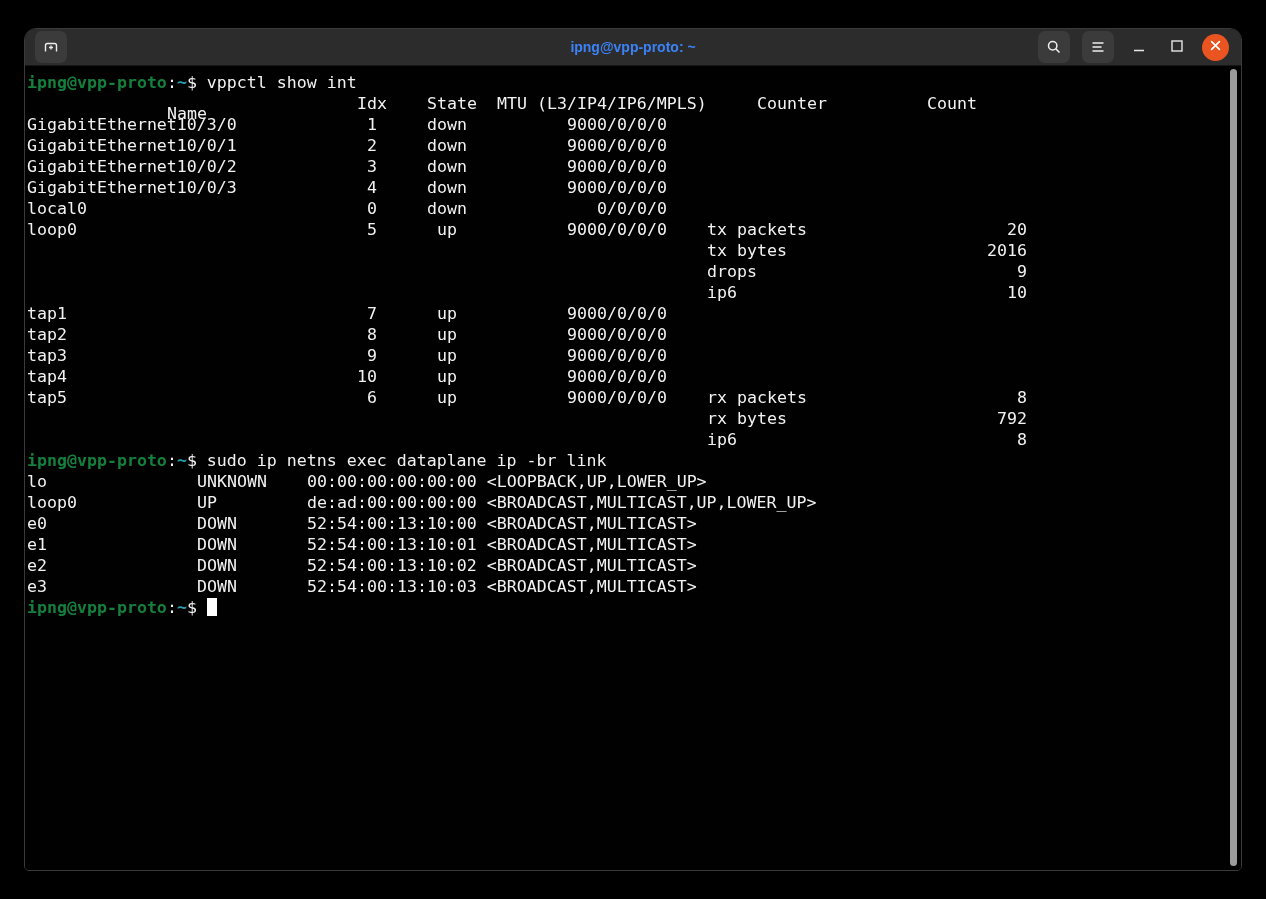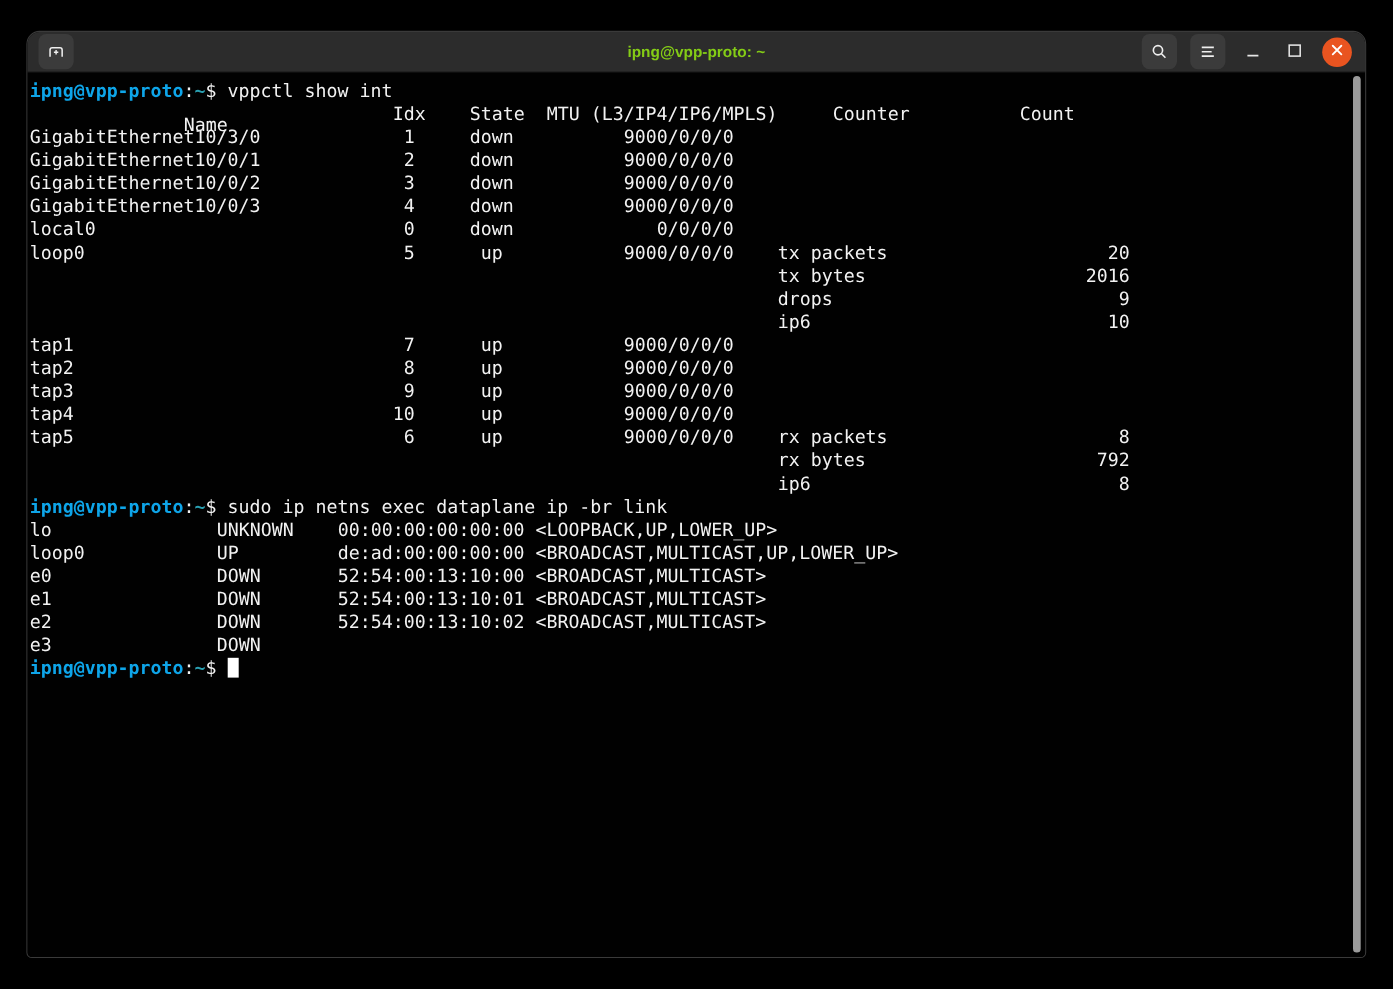--- a/index.html
+++ b/index.html
@@ -10,21 +10,21 @@
           overflow:hidden;display:flex;flex-direction:column;box-sizing:border-box;}
   
   .titlebar{position:relative;height:36px;flex:0 0 36px;background:#2c2c2c;
             border-bottom:1px solid #161616;}
   .tb-btn{position:absolute;display:flex;align-items:center;justify-content:center;
           width:32px;height:32px;top:2px;border:none;border-radius:7px;background:#3b3b3b;
           padding:0;cursor:pointer;}
   .tb-btn svg{display:block;}
   .newtab-btn{left:10px;}
   .title{position:absolute;inset:0;display:flex;align-items:center;justify-content:center;
-         color:#84cc16;font-size:14px;font-weight:bold;pointer-events:none;}
+         color:#3b82f6;font-size:14px;font-weight:bold;pointer-events:none;}
   .controls{position:absolute;right:12px;top:2px;height:32px;display:flex;align-items:center;gap:12px;}
   .ctl-plain{width:26px;height:32px;background:transparent;border:none;display:flex;
              align-items:center;justify-content:center;padding:0;cursor:pointer;}
   .close-btn{width:27px;height:27px;border:none;border-radius:50%;background:#e95420;
              display:flex;align-items:center;justify-content:center;padding:0;cursor:pointer;}
   
   .terminal{position:relative;flex:1;background:#010101;overflow:hidden;
             font-family:"DejaVu Sans Mono", monospace;font-size:16.6px;line-height:21px;
             color:#f2f2f2;padding:6px 0 0 2px;}
   .tl{position:relative;height:21px;white-space:pre;}
@@ -32,21 +32,21 @@
   
   .h-name{left:140px;margin-top:10px;} .h-idx{left:330px;} .h-state{left:400px;} .h-mtu{left:470px;}
   .h-counter{left:730px;} .h-count{left:900px;text-align:center;}
   .c-name{left:0;} .c-idx{left:260px;width:90px;text-align:right;}
   .c-state{left:400px;width:40px;text-align:center;}
   .c-mtu{left:500px;width:140px;text-align:right;}
   .c-counter{left:680px;} .c-count{left:850px;width:150px;text-align:right;}
   
   .l-name{left:0;} .l-state{left:170px;} .l-detail{left:280px;}
   
-  .p-user{color:#0ea5e9;font-weight:bold;}
+  .p-user{color:#15803d;font-weight:bold;}
   .p-colon{color:#f2f2f2;}
   .p-cwd{color:#2aa1b3;font-weight:bold;}
   .p-dollar{color:#f2f2f2;}
   .cursor{display:inline-block;width:10px;height:18px;background:#ffffff;vertical-align:-3px;}
   
   .scroll-thumb{position:absolute;right:4px;top:3px;bottom:4px;width:7px;border-radius:4px;
                 background:#9b9b9b;}
 </style>
 </head>
 <body>
@@ -233,20 +233,21 @@
         <span class="cell l-detail">52:54:00:13:10:01 &lt;BROADCAST,MULTICAST&gt;</span>
       </div>
       <div class="tl">
         <span class="cell l-name">e2</span>
         <span class="cell l-state">DOWN</span>
         <span class="cell l-detail">52:54:00:13:10:02 &lt;BROADCAST,MULTICAST&gt;</span>
       </div>
       <div class="tl">
         <span class="cell l-name">e3</span>
         <span class="cell l-state">DOWN</span>
+        <span class="cell l-detail">52:54:00:13:10:03 &lt;BROADCAST,MULTICAST&gt;</span>
       </div>
 
       <div class="tl"><span class="p-user">ipng@vpp-proto</span><span class="p-colon">:</span><span class="p-cwd">~</span><span class="p-dollar">$ </span><span class="cursor"></span></div>
 
       <div class="scroll-thumb"></div>
     </div>
   </div>
 </div>
 
 </body></html>

